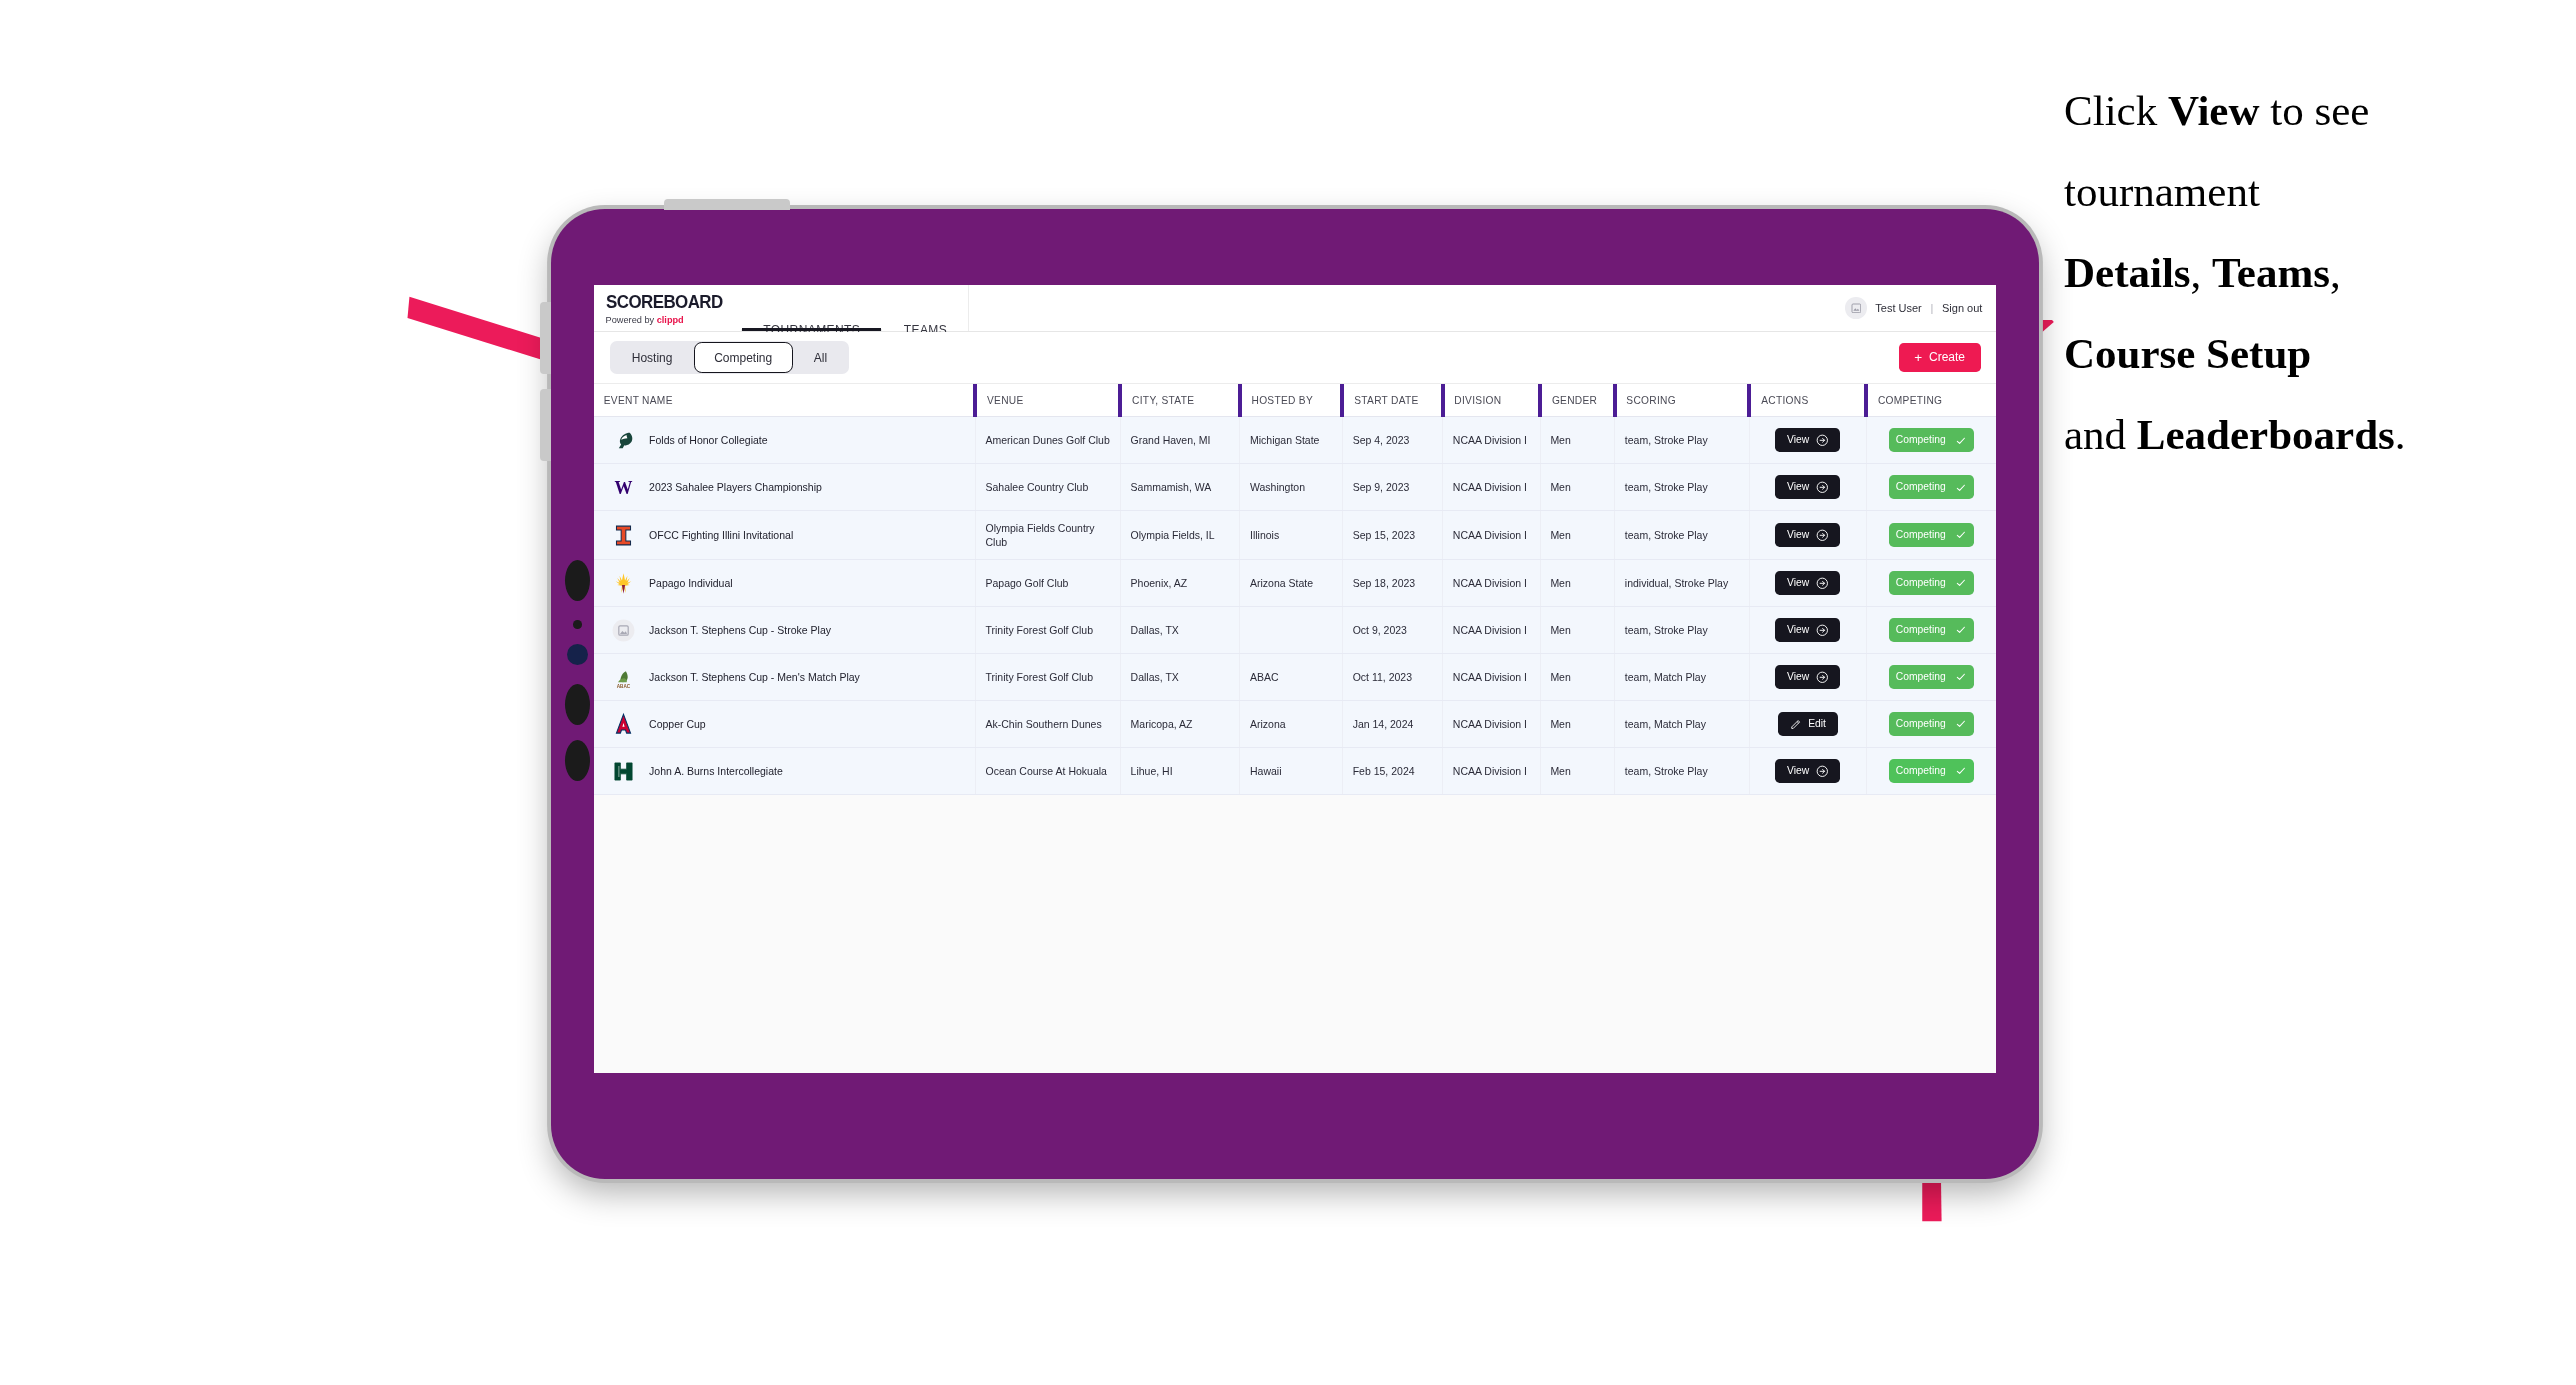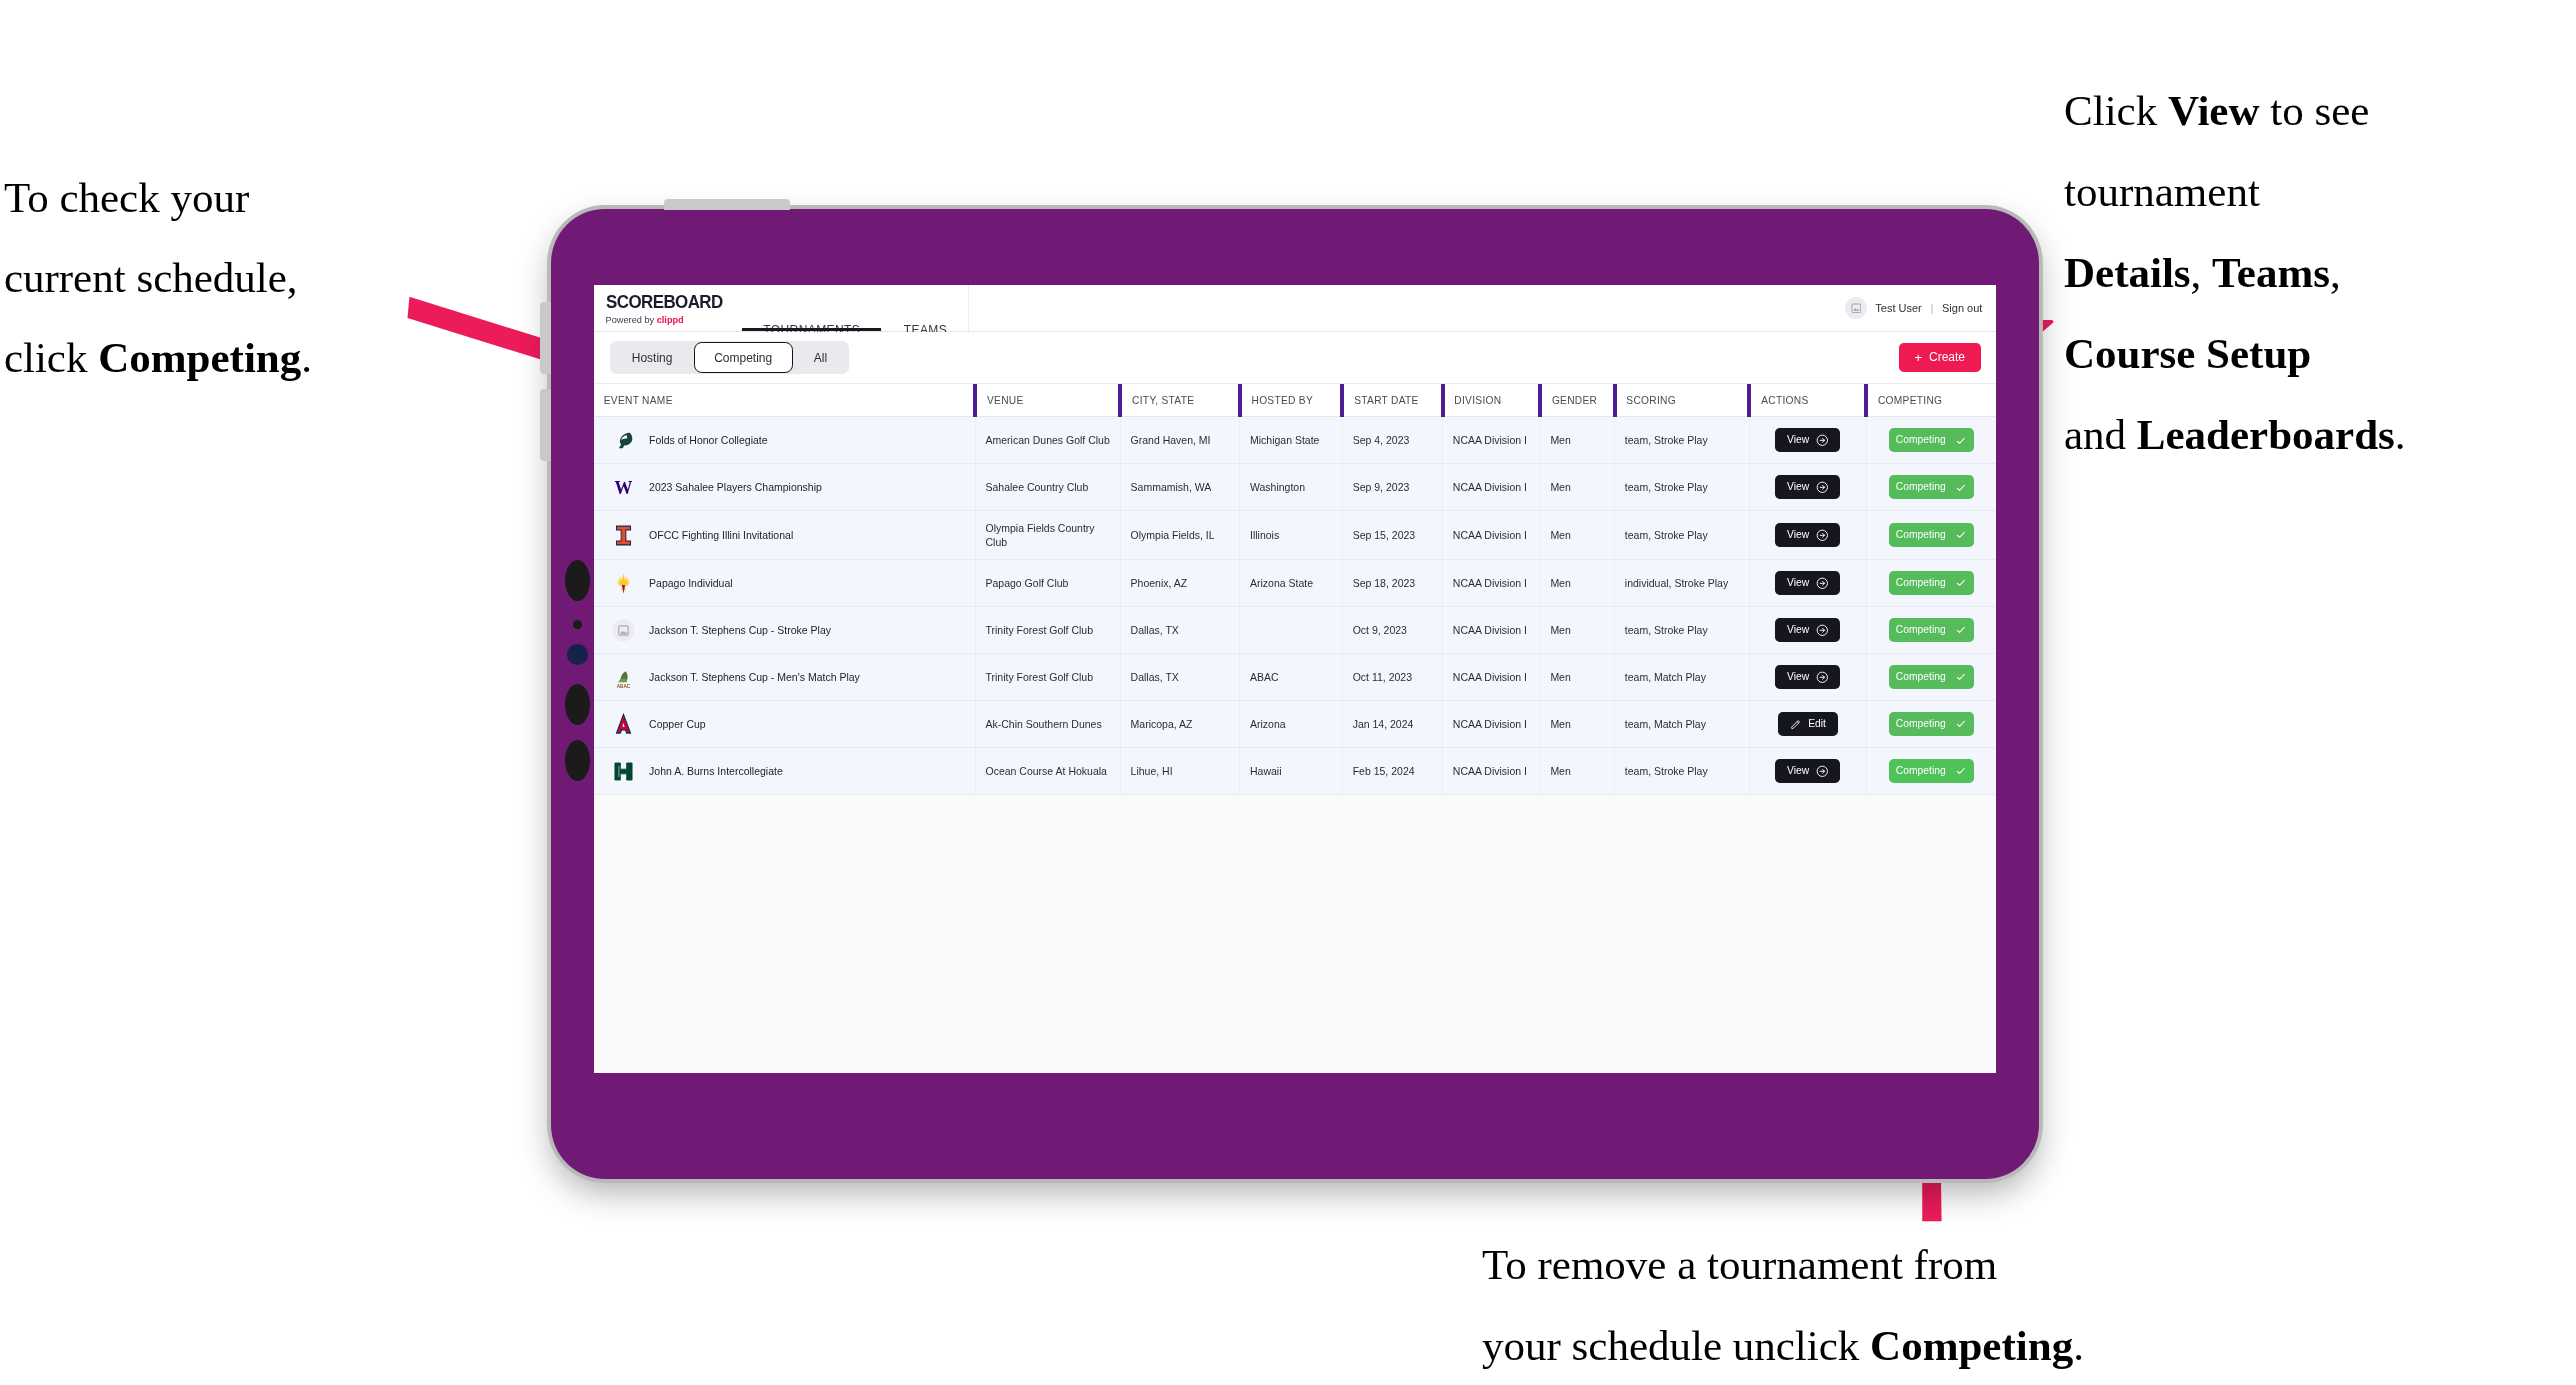--- a/index.html
+++ b/index.html
@@ -165,32 +165,27 @@
   .cellcenter { text-align:center; }
 
   
   svg { display:block; }
 </style>
 </head>
 <body>
 
 <div class="stage">
 
-  <div class="annot" id="annot-left"><span>To check your
-current schedule,
-click </span><b>Competing</b><span>.</span></div>
 
   <div class="annot" id="annot-right"><span>Click </span><b>View</b><span> to see
 tournament
 </span><b>Details</b><span>, </span><b>Teams</b><span>,
 </span><b>Course Setup</b><span>
 and </span><b>Leaderboards</b><span>.</span></div>
 
-  <div class="annot" id="annot-bottom"><span>To remove a tournament from
-your schedule unclick </span><b>Competing</b><span>.</span></div>
 
   <svg class="arrow" style="left:407px; top:291px;" width="320" height="116" viewBox="0 0 330 120">
     <g fill="#ec1b5a">
       <path d="M2 6 L258 86 L244 104 L0 28 Z"></path>
       <path d="M196 47 L286 98 L222 116 Z"></path>
     </g>
   </svg>
 
   <svg class="arrow" style="left:1823px; top:320px;" width="233" height="155" viewBox="0 0 240 160">
     <g fill="#ec1b5a">

